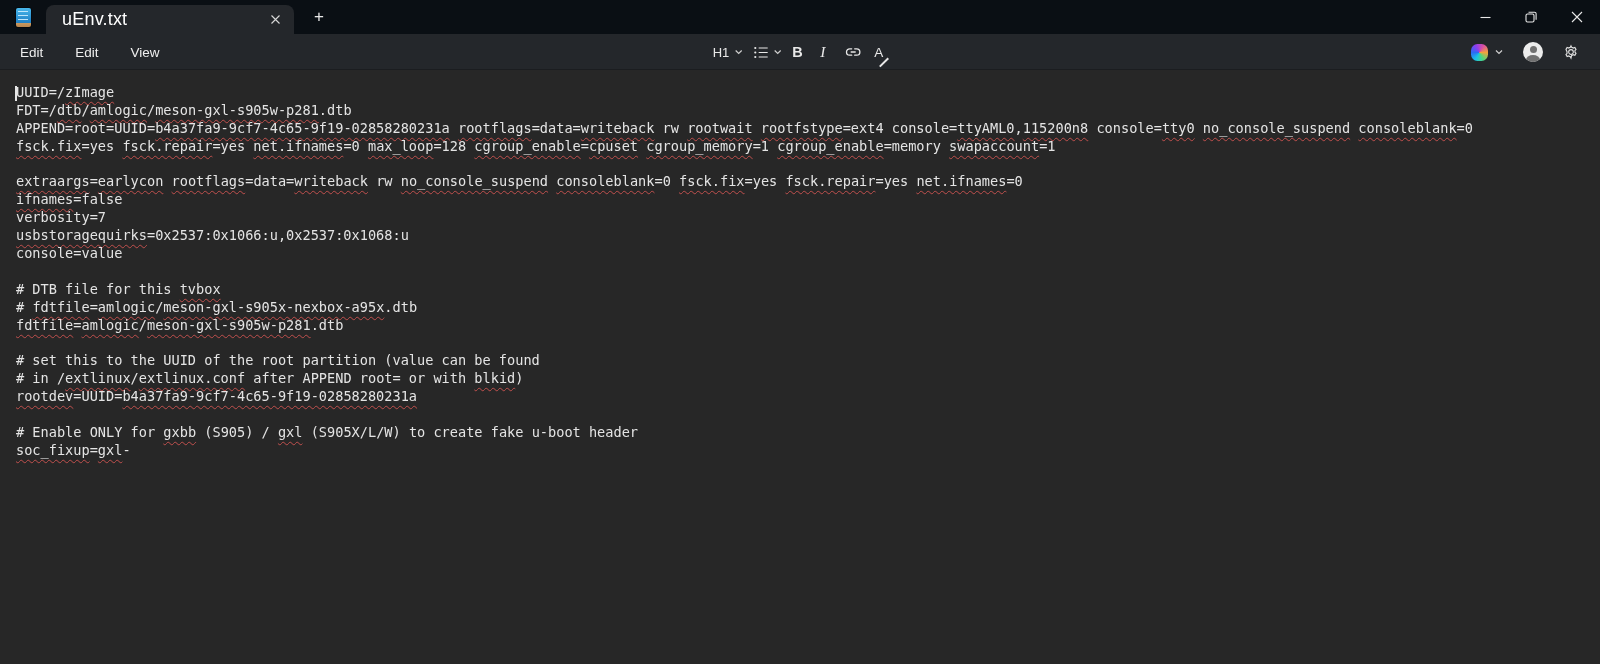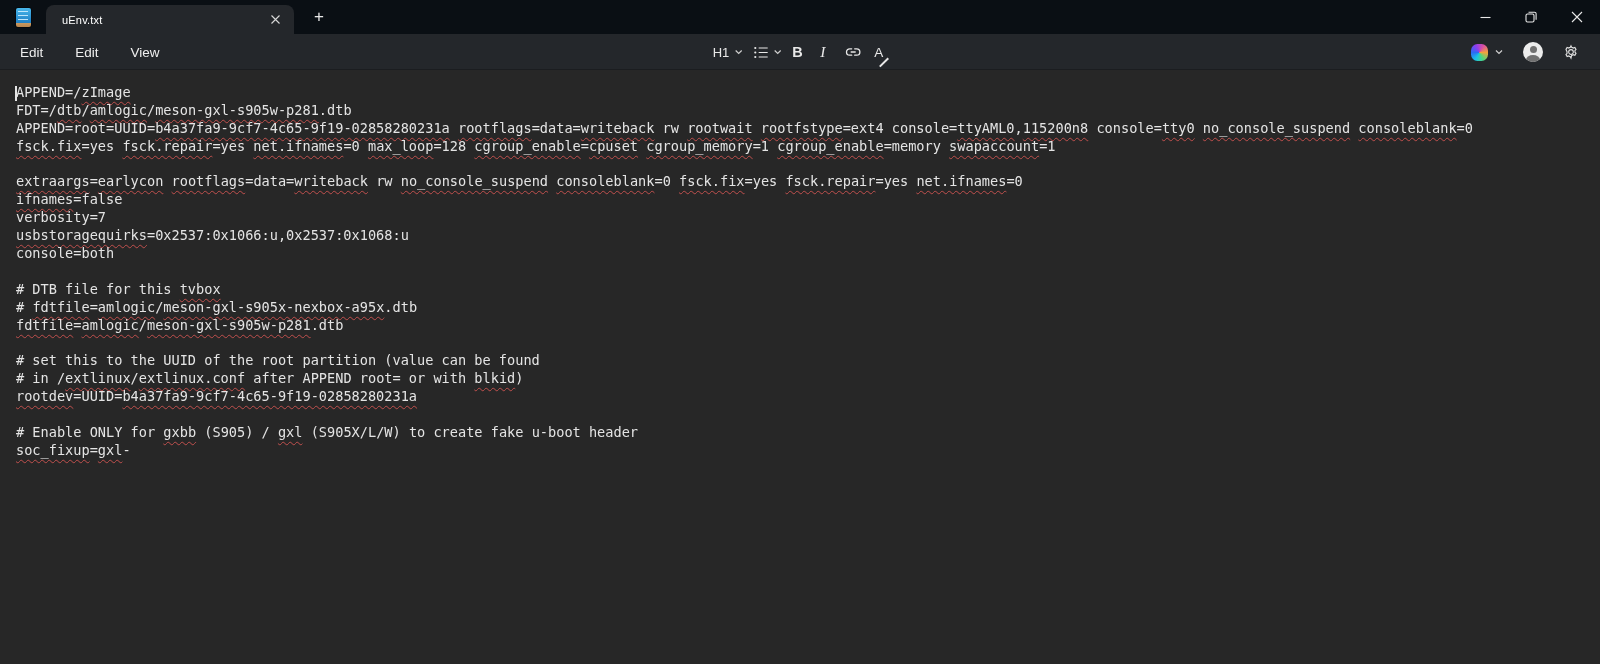--- a/index.html
+++ b/index.html
@@ -14,21 +14,21 @@
   html,body{width:1600px;height:664px;overflow:hidden;}
   body{background:var(--editor-bg);font-family:"Liberation Sans",sans-serif;-webkit-font-smoothing:antialiased;}
 
   
   .titlebar{height:34px;background:var(--titlebar-bg);display:flex;align-items:stretch;position:relative;}
   .app-icon-wrap{width:46px;display:flex;align-items:center;justify-content:center;}
   .notepad-icon{width:15px;height:19px;border-radius:2px;background:linear-gradient(180deg,#49b8ec 0%,#1f7fc4 78%,#c99a62 78%,#b9854e 100%);position:relative;box-shadow:0 0 0 1px rgba(0,0,0,.35);}
   .notepad-icon::before{content:"";position:absolute;left:2.5px;right:2.5px;top:3px;height:9px;
     background:repeating-linear-gradient(180deg,#bfe7fb 0 1.5px,transparent 1.5px 4px);}
   .tab{margin-top:5px;width:248px;background:var(--chrome-bg);border-radius:8px 8px 0 0;display:flex;align-items:center;padding:0 8px 0 16px;color:#fff;}
-  .tab-label{flex:1;font-size:11px;letter-spacing:.2px;}
+  .tab-label{flex:1;font-size:18px;letter-spacing:.2px;}
   .icon-btn{display:flex;align-items:center;justify-content:center;background:transparent;border:none;cursor:default;}
   .tab-close{width:22px;height:22px;border-radius:4px;}
   .new-tab{width:34px;height:34px;color:#e8e8e8;font-size:17px;font-weight:300;margin-left:8px;align-self:center;}
   .win-controls{margin-left:auto;display:flex;}
   .win-btn{width:46px;height:34px;display:flex;align-items:center;justify-content:center;}
 
   
   .commandbar{height:36px;background:var(--chrome-bg);display:flex;align-items:center;position:relative;box-shadow:inset 0 -1px 0 rgba(0,0,0,.25);}
   .menus{display:flex;align-items:center;padding-left:6px;gap:4px;}
   .menu-item{padding:5px 14px;font-size:13.5px;color:#eeeeee;border-radius:5px;}
@@ -147,30 +147,30 @@
       <svg width="16" height="16" viewBox="0 0 24 24">
         <path fill="none" stroke="#e0e0e0" stroke-width="1.7" d="M12 8.5 a3.5 3.5 0 1 0 0 7 a3.5 3.5 0 0 0 0 -7 Z"></path>
         <path fill="none" stroke="#e0e0e0" stroke-width="1.7" d="M12 2.8 l1 2.2 a7.2 7.2 0 0 1 2.5 1 l2.3-.8 1.7 2.9-1.6 1.8a7.3 7.3 0 0 1 0 2.2 l1.6 1.8-1.7 2.9-2.3-.8a7.2 7.2 0 0 1-2.5 1 L12 21.2 l-1-2.2a7.2 7.2 0 0 1-2.5-1 l-2.3.8-1.7-2.9 1.6-1.8a7.3 7.3 0 0 1 0-2.2 L4.5 8.1 6.2 5.2l2.3.8a7.2 7.2 0 0 1 2.5-1 Z"></path>
       </svg>
     </span>
   </div>
 </div>
 
 <div class="editor">
   <div class="caret"></div>
-<div class="line"><span>APPEND=/</span><span class="sq">zImage</span></div>
+<div class="line"><span>UUID=/</span><span class="sq">zImage</span></div>
     <div class="line"><span>FDT=/</span><span class="sq">dtb</span><span>/</span><span class="sq">amlogic</span><span>/</span><span class="sq">meson-gxl-s905w-p281</span><span>.dtb</span></div>
     <div class="line"><span>APPEND=root=UUID=</span><span class="sq">b4a37fa9-9cf7-4c65-9f19-02858280231a</span><span> </span><span class="sq">rootflags</span><span>=data=</span><span class="sq">writeback</span><span> rw </span><span class="sq">rootwait</span><span> </span><span class="sq">rootfstype</span><span>=ext4 console=</span><span class="sq">ttyAML0</span><span>,</span><span class="sq">115200n8</span><span> console=</span><span class="sq">tty0</span><span> </span><span class="sq">no_console_suspend</span><span> </span><span class="sq">consoleblank</span><span>=0</span></div>
     <div class="line"><span class="sq">fsck.fix</span><span>=yes </span><span class="sq">fsck.repair</span><span>=yes </span><span class="sq">net.ifnames</span><span>=0 </span><span class="sq">max_loop</span><span>=128 </span><span class="sq">cgroup_enable</span><span>=</span><span class="sq">cpuset</span><span> </span><span class="sq">cgroup_memory</span><span>=1 </span><span class="sq">cgroup_enable</span><span>=memory </span><span class="sq">swapaccount</span><span>=1</span></div>
     <div class="line">&nbsp;</div>
     <div class="line"><span class="sq">extraargs</span><span>=</span><span class="sq">earlycon</span><span> </span><span class="sq">rootflags</span><span>=data=</span><span class="sq">writeback</span><span> rw </span><span class="sq">no_console_suspend</span><span> </span><span class="sq">consoleblank</span><span>=0 </span><span class="sq">fsck.fix</span><span>=yes </span><span class="sq">fsck.repair</span><span>=yes </span><span class="sq">net.ifnames</span><span>=0</span></div>
     <div class="line"><span class="sq">ifnames</span><span>=false</span></div>
     <div class="line"><span>verbosity=7</span></div>
     <div class="line"><span class="sq">usbstoragequirks</span><span>=0x2537:0x1066:u,0x2537:0x1068:u</span></div>
-    <div class="line"><span>console=both</span></div>
+    <div class="line"><span>console=value</span></div>
     <div class="line">&nbsp;</div>
     <div class="line"><span># DTB file for this </span><span class="sq">tvbox</span></div>
     <div class="line"><span># </span><span class="sq">fdtfile</span><span>=</span><span class="sq">amlogic</span><span>/</span><span class="sq">meson-gxl-s905x-nexbox-a95x</span><span>.dtb</span></div>
     <div class="line"><span class="sq">fdtfile</span><span>=</span><span class="sq">amlogic</span><span>/</span><span class="sq">meson-gxl-s905w-p281</span><span>.dtb</span></div>
     <div class="line">&nbsp;</div>
     <div class="line"><span># set this to the UUID of the root partition (value can be found</span></div>
     <div class="line"><span># in /</span><span class="sq">extlinux</span><span>/</span><span class="sq">extlinux.conf</span><span> after APPEND root= or with </span><span class="sq">blkid</span><span>)</span></div>
     <div class="line"><span class="sq">rootdev</span><span>=UUID=</span><span class="sq">b4a37fa9-9cf7-4c65-9f19-02858280231a</span></div>
     <div class="line">&nbsp;</div>
     <div class="line"><span># Enable ONLY for </span><span class="sq">gxbb</span><span> (S905) / </span><span class="sq">gxl</span><span> (S905X/L/W) to create fake u-boot header</span></div>

